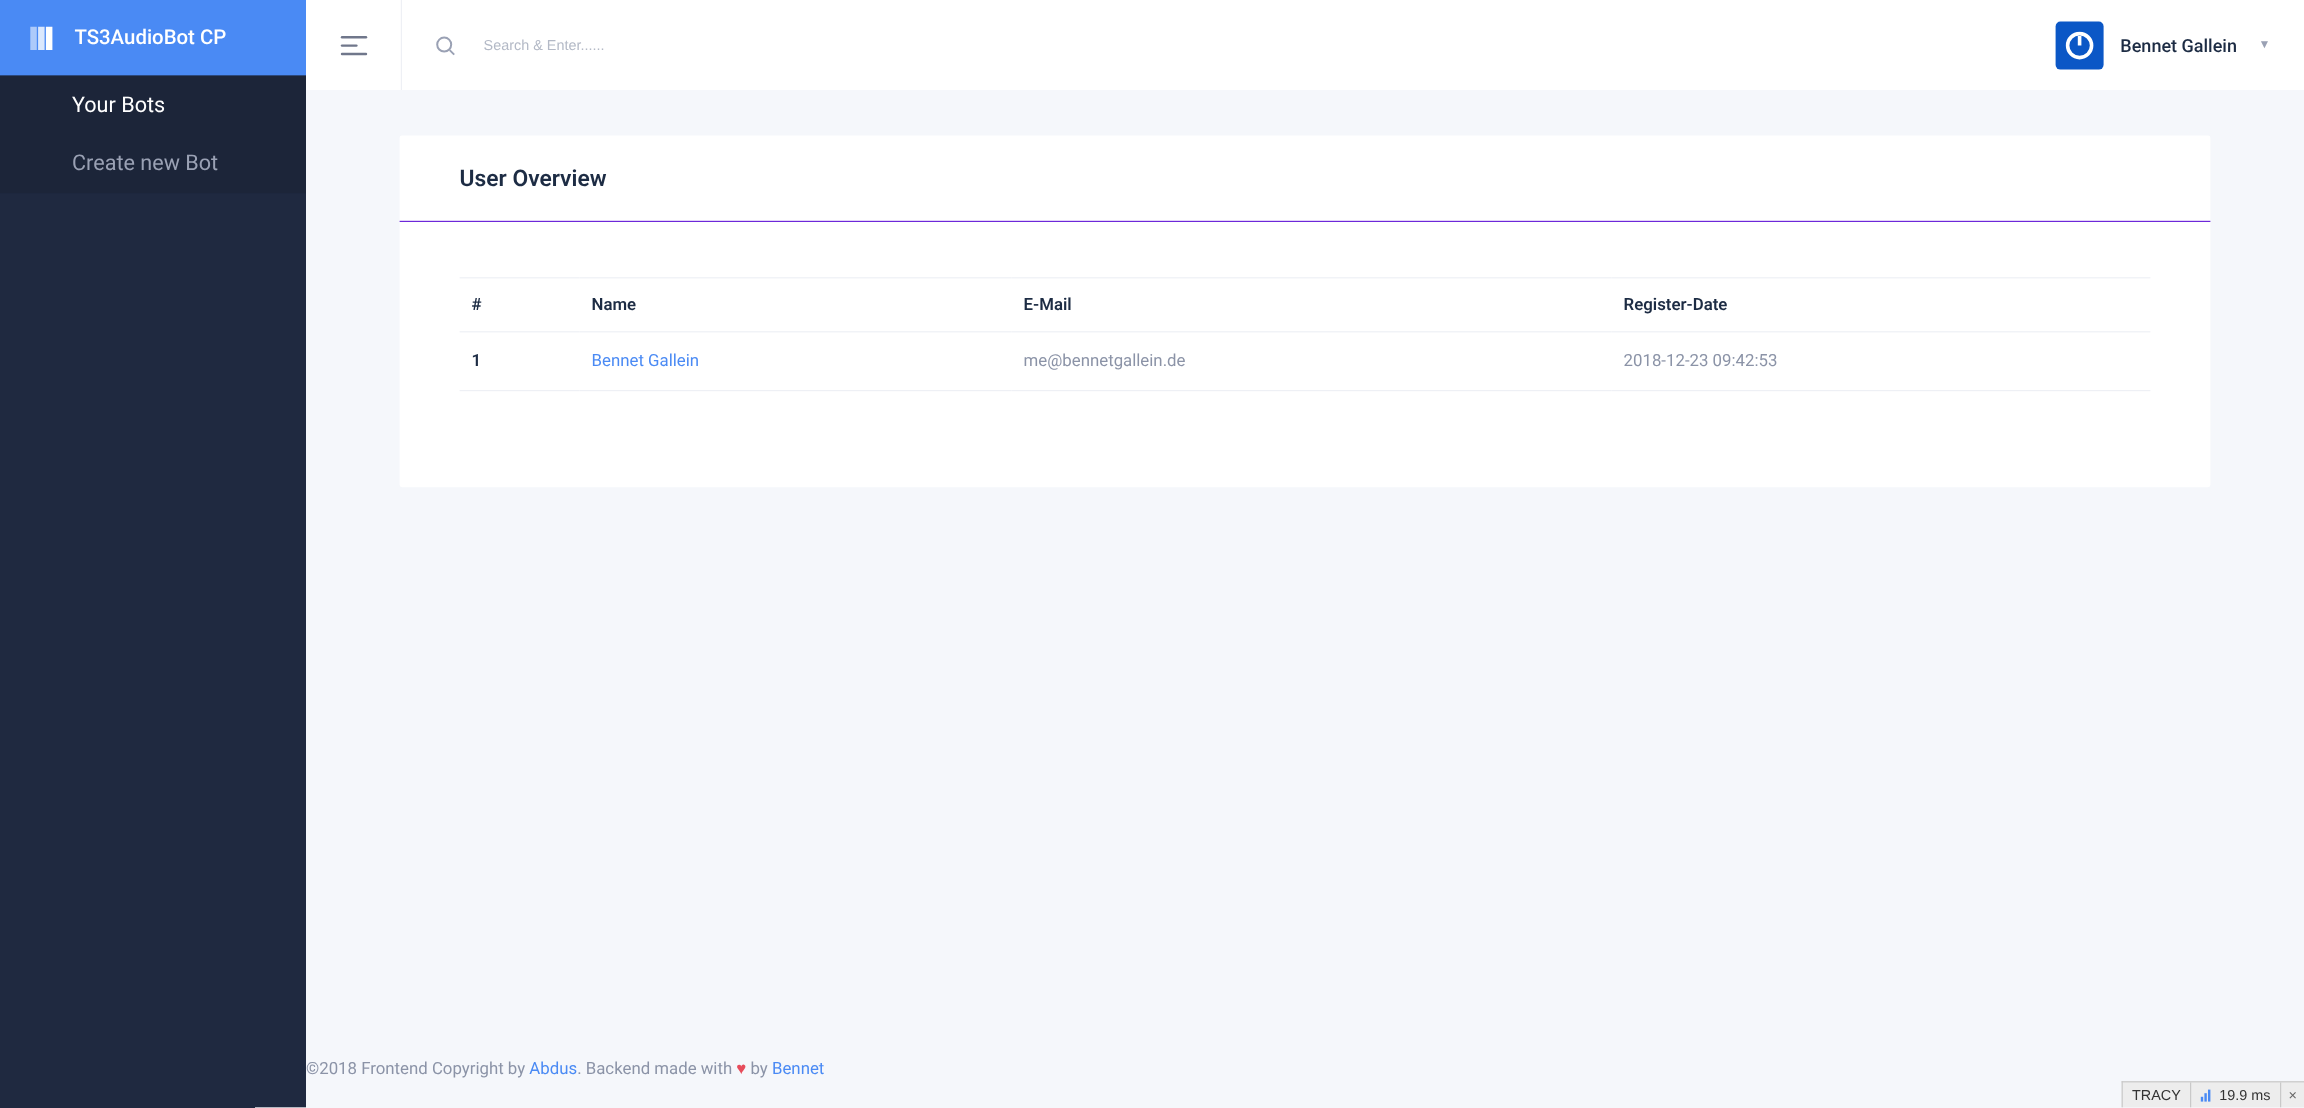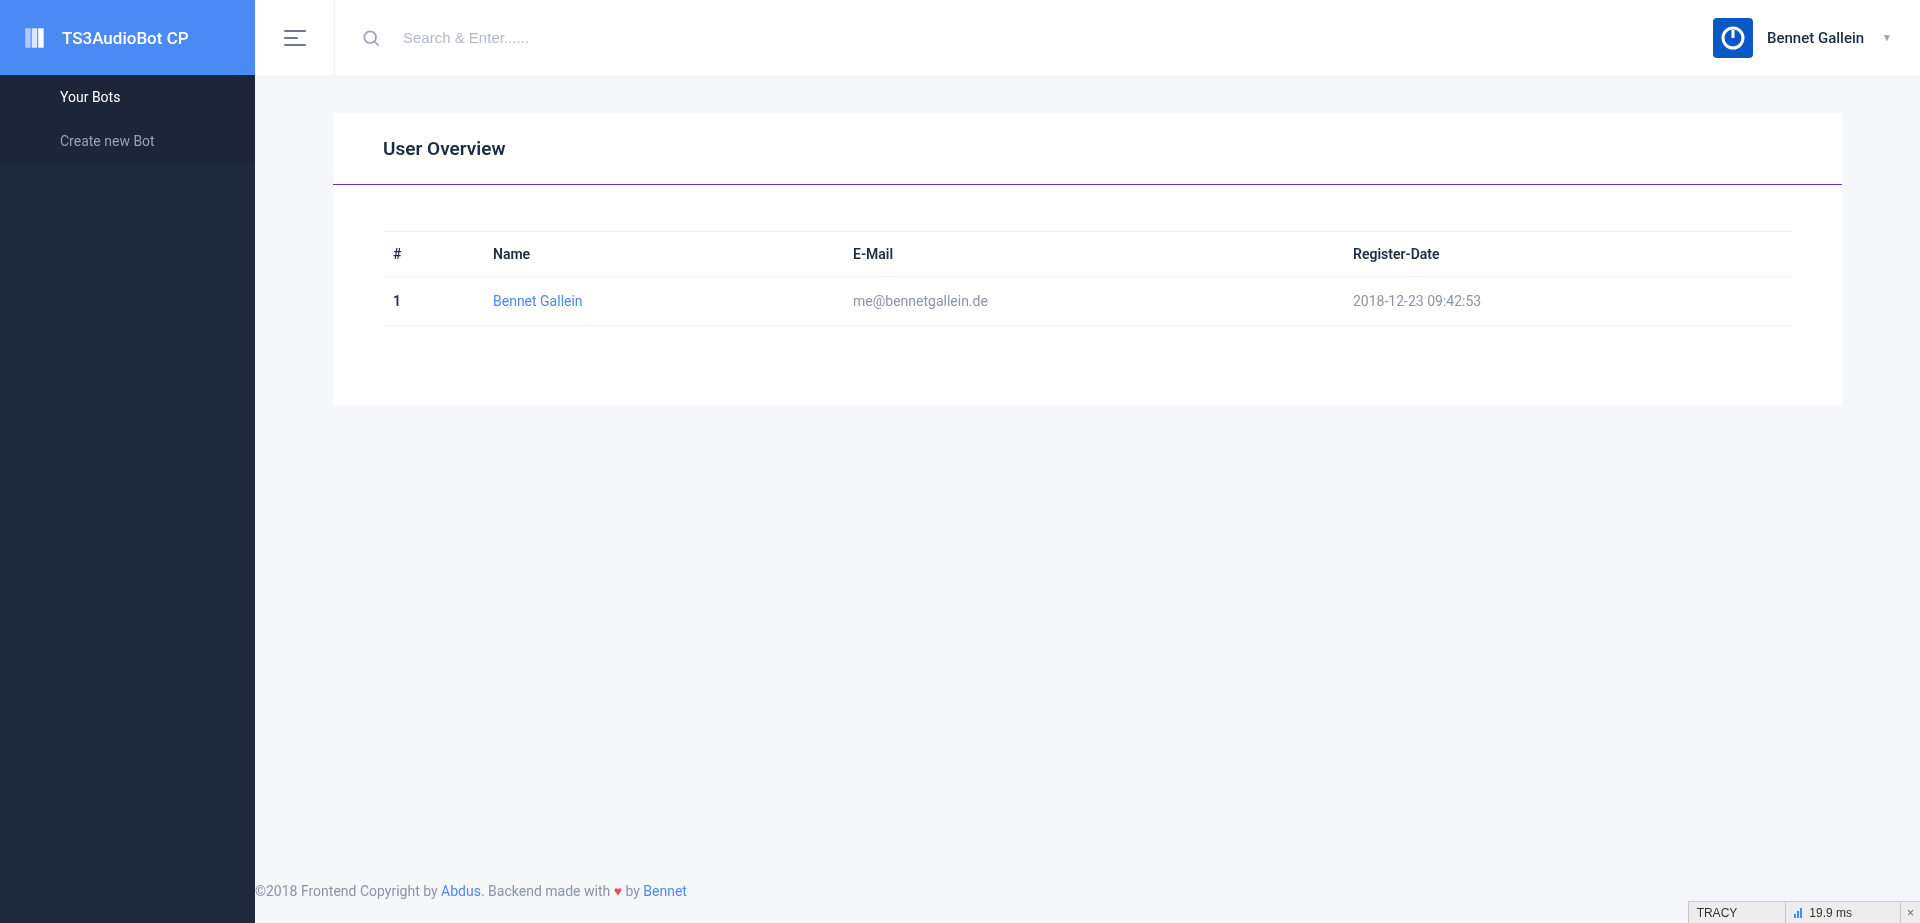--- a/index.html
+++ b/index.html
@@ -18,21 +18,21 @@
     position: absolute;
     left: 0;
     top: 0;
     width: 255px;
     height: 100%;
     background: #1f2940;
     z-index: 10;
   }
 
   .sidebar-brand {
-    height: 75px;
+    height: 63px;
     background: #4a8af4;
     display: flex;
     align-items: center;
     padding: 0 22px;
   }
 
   .brand-logo svg { display: block; }
 
   .brand-text {
     color: #fff;
@@ -56,21 +56,21 @@
   .nav-group .nav-label { margin-left: 16px; flex: 1; }
   .nav-group .chevron { font-size: 14px; color: #5c6782;}
 
   .nav-sub {
     background: #1c2539;
   }
   .nav-sub-item {
     display: block;
     padding: 14px 22px 14px 60px;
     color: #9aa1b4;
-    font-size: 14px;
+    font-size: 18px;
     cursor: pointer;
   }
   .nav-sub-item.active { color: #fff; }
 
   .main {
     position: absolute;
     left: 255px;
     top: 0;
     right: 0;
     height: 100%;
@@ -102,21 +102,21 @@
   .search-wrap {
     display: flex;
     align-items: center;
     padding-left: 26px;
     flex: 1;
   }
   .search-icon { color: #9aa1b4; margin-right: 22px; display:flex; }
   .search-input {
     border: none;
     outline: none;
-    font-size: 15px;
+    font-size: 12px;
     color: #404040;
     width: 400px;
     background: transparent;
   }
   .search-input::placeholder { color: #b3b9c6; }
 
   .user-wrap {
     display: flex;
     align-items: center;
     padding: 0 28px;
@@ -198,21 +198,21 @@
     color: #333;
     z-index: 50;
     height: 22px;
   }
   .tracy-cell {
     padding: 0 8px;
     display: flex;
     align-items: center;
     height: 100%;
   }
-  .tracy-cell.sep { border-left: 1px solid #c9c9c9; margin-left: 40px; }
+  .tracy-cell.sep { border-left: 1px solid #c9c9c9; }
   .tracy-bar { display: flex; align-items: flex-end; height: 10px; margin-right: 6px;}
   .tracy-bar span { width: 2px; background: #4a8af4; margin-right: 1px;}
   .tracy-close { cursor:pointer; padding: 0 6px; color:#666; }
 </style>
 </head>
 <body>
 
 <div class="sidebar">
   <div class="sidebar-brand">
     <span class="brand-logo">

